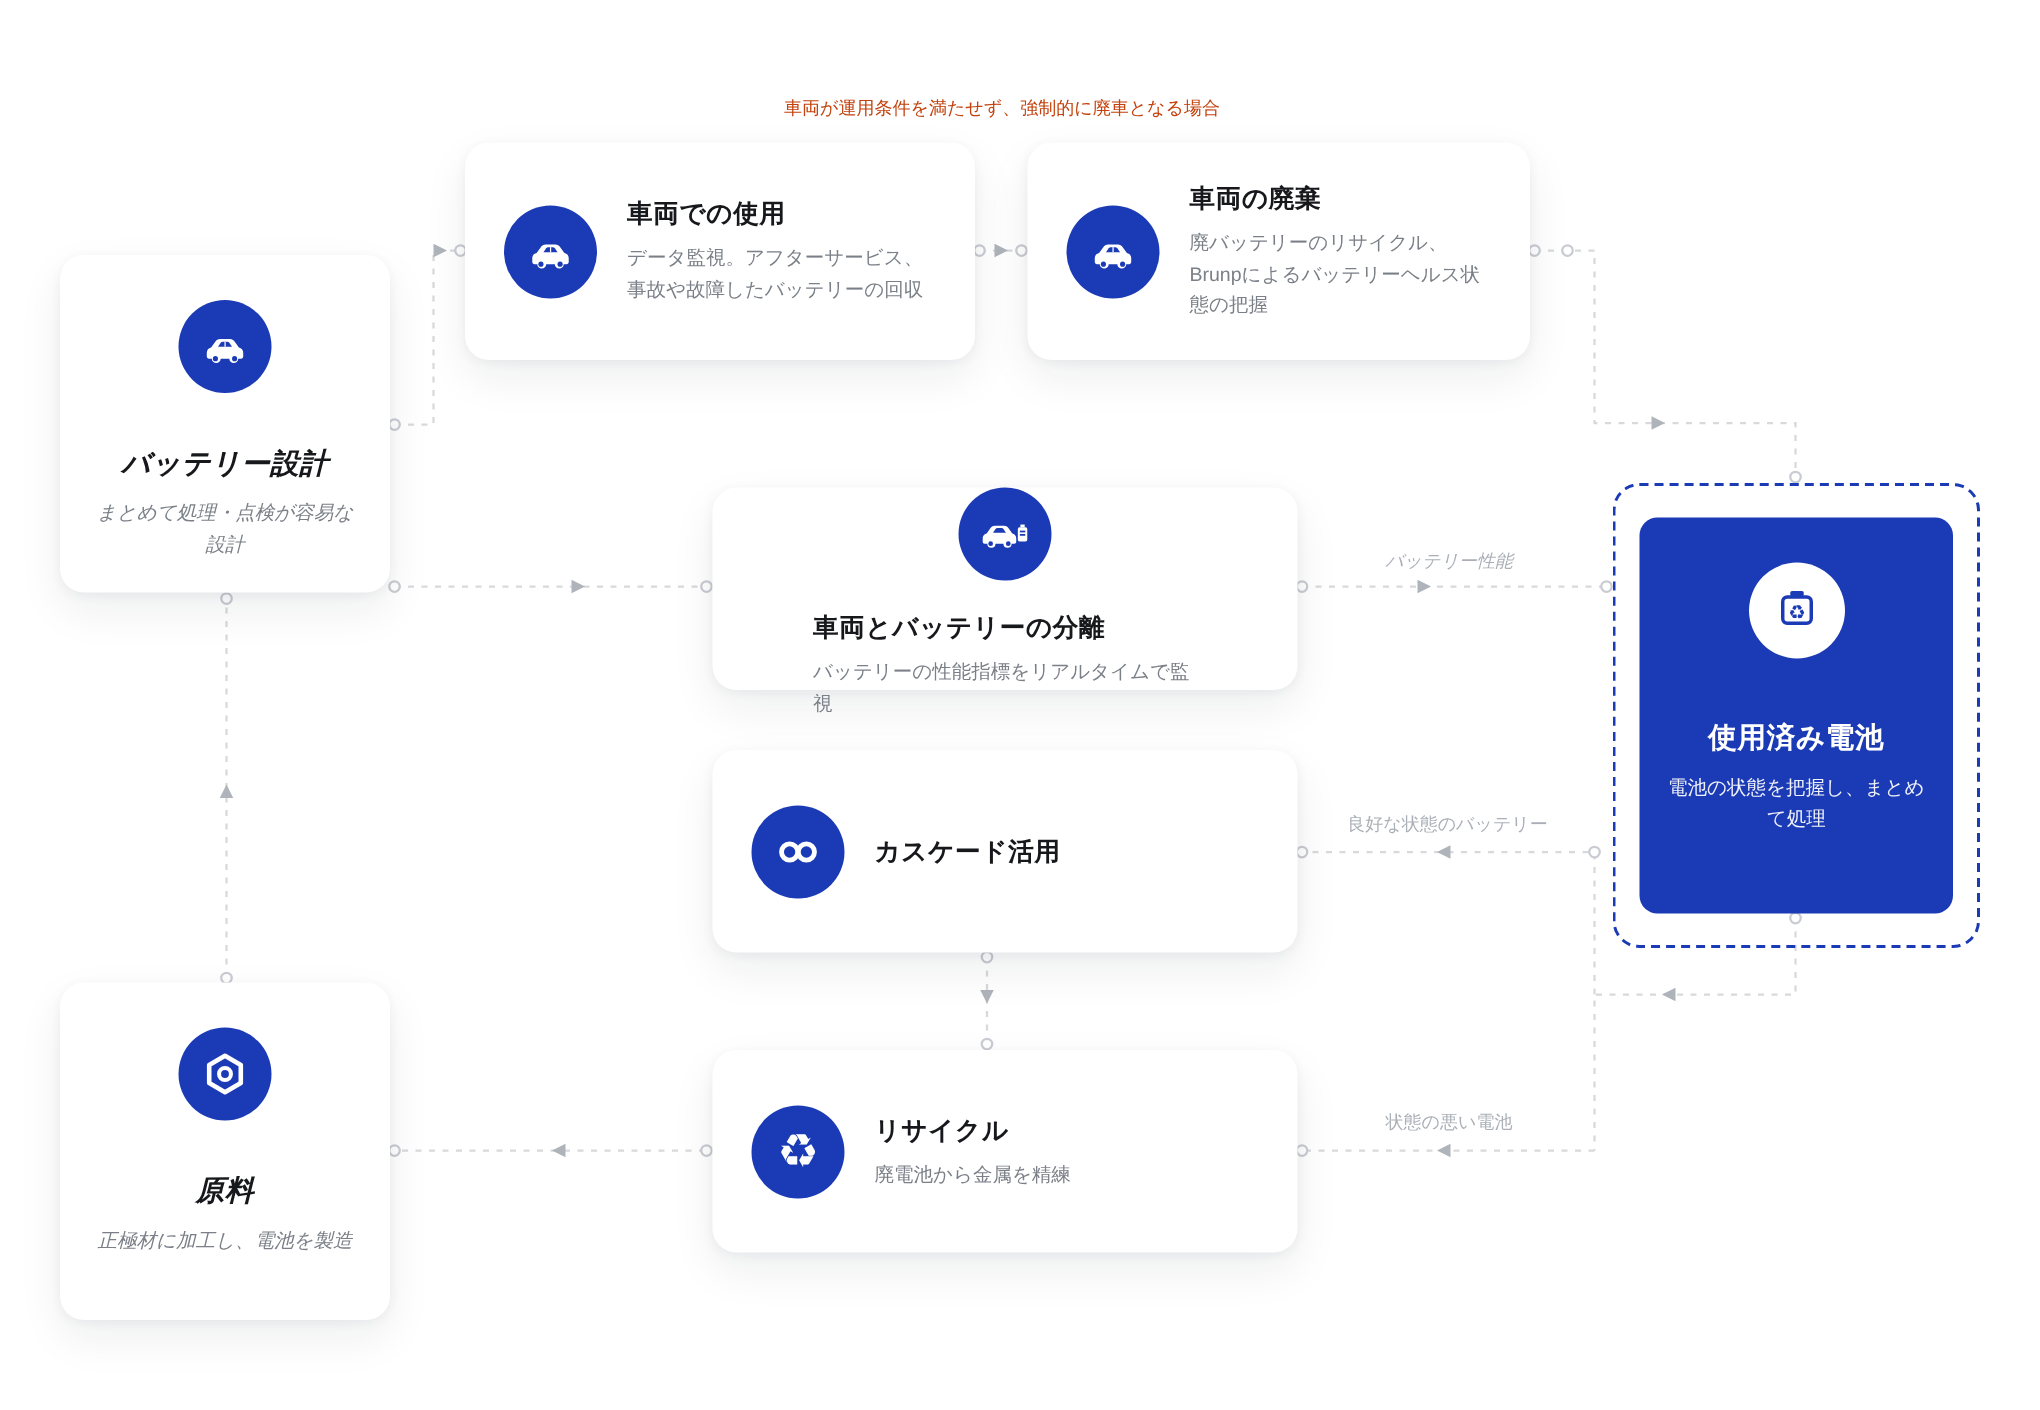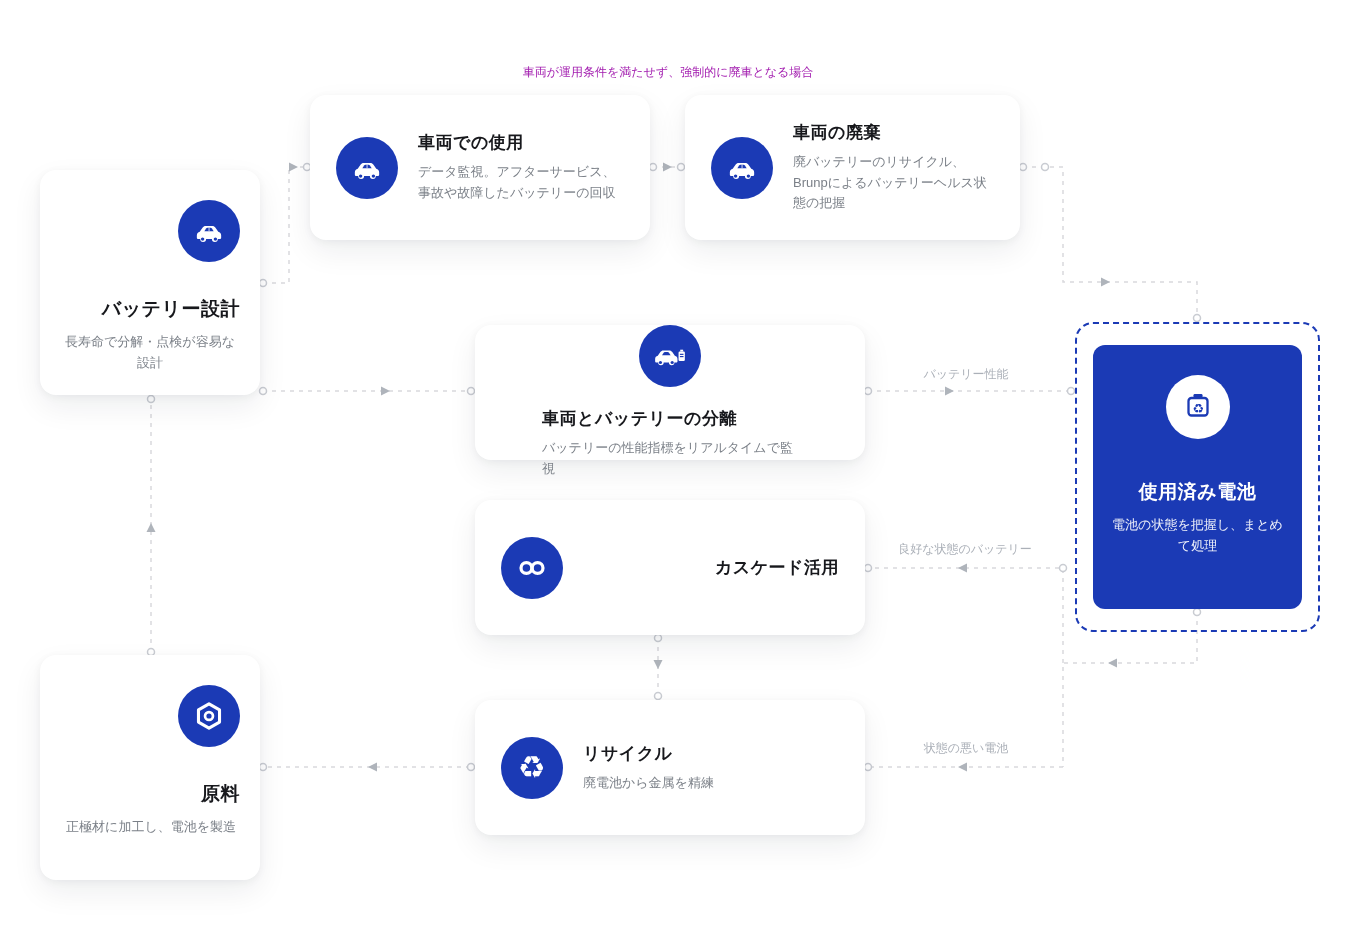--- a/index.html
+++ b/index.html
@@ -10,26 +10,26 @@
   svg.wires { position:absolute; left:0; top:0; pointer-events:none; }
 
   .card { position:absolute; background:#fff; border-radius:16px;
     box-shadow:0 12px 30px rgba(15,23,42,.07), 0 2px 8px rgba(15,23,42,.05); }
   .h-card { display:flex; align-items:center; gap:20px; padding:0 26px; }
   .icn { width:62px; height:62px; border-radius:50%; background:var(--accent,#1b3ab5);
     display:flex; align-items:center; justify-content:center; flex:0 0 auto; }
   .title { font-size:17px; font-weight:bold; color:#17181c; letter-spacing:.5px; }
   .body { font-size:13px; color:#7b8088; line-height:1.6; margin-top:8px; }
 
-  .v-card { display:flex; flex-direction:column; align-items:flex-end; text-align:center;
-    padding:30px 20px 0; }
+  .v-card { display:flex; flex-direction:column; align-items:center; text-align:center;
+    padding:30px 20px 0;font-style:italic; }
   .v-card .title { margin-top:34px; font-size:19px; }
   .v-card .body { margin-top:10px; padding:0 4px; }
 
-  .annotation { position:absolute; font-size:12px; color:#a21caf; text-align:center; }
+  .annotation { position:absolute; font-size:12px; color:#c2410c; text-align:center; }
   .edge-label { position:absolute; font-size:12px; color:#abb0b8; text-align:center; }
 
   .highlight { position:absolute; border:2px dashed var(--accent,#1b3ab5);
     border-radius:18px; padding:21px 16px; }
   .blue-inner { background:var(--accent,#1b3ab5); border-radius:12px; width:100%; height:100%;
     display:flex; flex-direction:column; align-items:center; text-align:center; padding:30px 18px 0; }
   .white-icn { width:64px; height:64px; border-radius:50%; background:#fff;
     display:flex; align-items:center; justify-content:center; }
   .blue-inner .title { color:#fff; margin-top:40px; font-size:19px;text-align:center; }
   .blue-inner .body { color:rgba(255,255,255,.93); margin-top:10px; }
@@ -92,21 +92,21 @@
         <circle cx="658" cy="696" r="3.5"></circle>
       <circle cx="471" cy="767" r="3.5"></circle>
         <circle cx="263" cy="767" r="3.5"></circle>
       <circle cx="151" cy="652" r="3.5"></circle>
         <circle cx="151" cy="399" r="3.5"></circle>
     </g>
   </svg>
 
   <div class="annotation" style="left:418px;top:64px;width:500px;">車両が運用条件を満たせず、強制的に廃車となる場合</div>
 
-  <div class="edge-label" style="left:866px;top:366px;width:200px;">バッテリー性能</div>
+  <div class="edge-label" style="left:866px;top:366px;width:200px;font-style:italic;">バッテリー性能</div>
   <div class="edge-label" style="left:865px;top:541px;width:200px;">良好な状態のバッテリー</div>
   <div class="edge-label" style="left:866px;top:740px;width:200px;">状態の悪い電池</div>
 
   <div class="card h-card" style="left:685px;top:95px;width:335px;height:145px;">
     <span class="icn">
       <svg viewBox="0 0 40 40" width="36" height="36">
         <path d="M6.5 24.8c0-2.2 1.3-3.6 3.2-4l3.1-4.4c.9-1.2 2.1-1.9 3.5-1.9h7.4c1.4 0 2.6.7 3.5 1.9l3.1 4.4c1.9.4 3.2 1.8 3.2 4v2.6c0 .9-.7 1.6-1.6 1.6h-2.1a3.3 3.3 0 0 1-6.6 0h-6.4a3.3 3.3 0 0 1-6.6 0H8.1c-.9 0-1.6-.7-1.6-1.6z" fill="#fff"></path>
         <path class="i-accent" d="M14.8 20.2l2-3c.35-.5.9-.8 1.5-.8h3.4c.6 0 1.15.3 1.5.8l2 3z"></path>
         <rect x="19.6" y="16.4" width=".9" height="3.8" fill="#fff"></rect>
         <circle class="i-accent" cx="12.9" cy="29" r="1.9"></circle>
@@ -139,21 +139,21 @@
     <span class="icn">
       <svg viewBox="0 0 40 40" width="36" height="36">
         <path d="M6.5 24.8c0-2.2 1.3-3.6 3.2-4l3.1-4.4c.9-1.2 2.1-1.9 3.5-1.9h7.4c1.4 0 2.6.7 3.5 1.9l3.1 4.4c1.9.4 3.2 1.8 3.2 4v2.6c0 .9-.7 1.6-1.6 1.6h-2.1a3.3 3.3 0 0 1-6.6 0h-6.4a3.3 3.3 0 0 1-6.6 0H8.1c-.9 0-1.6-.7-1.6-1.6z" fill="#fff"></path>
         <path class="i-accent" d="M14.8 20.2l2-3c.35-.5.9-.8 1.5-.8h3.4c.6 0 1.15.3 1.5.8l2 3z"></path>
         <rect x="19.6" y="16.4" width=".9" height="3.8" fill="#fff"></rect>
         <circle class="i-accent" cx="12.9" cy="29" r="1.9"></circle>
           <circle class="i-accent" cx="27.1" cy="29" r="1.9"></circle>
       </svg>
     </span>
     <div class="title">バッテリー設計</div>
-    <div class="body">長寿命で分解・点検が容易な設計</div>
+    <div class="body">まとめて処理・点検が容易な設計</div>
   </div>
 
   <div class="card h-card" style="left:475px;top:325px;width:390px;height:135px;flex-direction:column;">
     <span class="icn">
       <svg viewBox="0 0 40 40" width="36" height="36">
         <g transform="translate(-2.5,.5) scale(.92)">
           <path d="M6.5 24.8c0-2.2 1.3-3.6 3.2-4l3.1-4.4c.9-1.2 2.1-1.9 3.5-1.9h7.4c1.4 0 2.6.7 3.5 1.9l3.1 4.4c1.9.4 3.2 1.8 3.2 4v2.6c0 .9-.7 1.6-1.6 1.6h-2.1a3.3 3.3 0 0 1-6.6 0h-6.4a3.3 3.3 0 0 1-6.6 0H8.1c-.9 0-1.6-.7-1.6-1.6z" fill="#fff"></path>
           <path class="i-accent" d="M14.8 20.2l2-3c.35-.5.9-.8 1.5-.8h3.4c.6 0 1.15.3 1.5.8l2 3z"></path>
           <circle class="i-accent" cx="12.9" cy="29" r="1.9"></circle>
             <circle class="i-accent" cx="27.1" cy="29" r="1.9"></circle>
@@ -163,21 +163,21 @@
         <rect class="i-accent" x="31" y="17.5" width="4" height="1.3"></rect>
         <rect class="i-accent" x="31" y="20" width="4" height="1.3"></rect>
       </svg>
     </span>
     <div>
       <div class="title">車両とバッテリーの分離</div>
       <div class="body" style="max-width:256px;">バッテリーの性能指標をリアルタイムで監視</div>
     </div>
   </div>
 
-  <div class="card h-card" style="left:475px;top:500px;width:390px;height:135px;justify-content:space-between;">
+  <div class="card h-card" style="left:475px;top:500px;width:390px;height:135px;">
     <span class="icn">
       <svg viewBox="0 0 40 40" width="36" height="36">
         <circle class="s-white" cx="13.8" cy="20" r="6" stroke-width="3.6"></circle>
         <circle class="s-white" cx="26.2" cy="20" r="6" stroke-width="3.6"></circle>
       </svg>
     </span>
     <div>
       <div class="title">カスケード活用</div>
     </div>
   </div>

